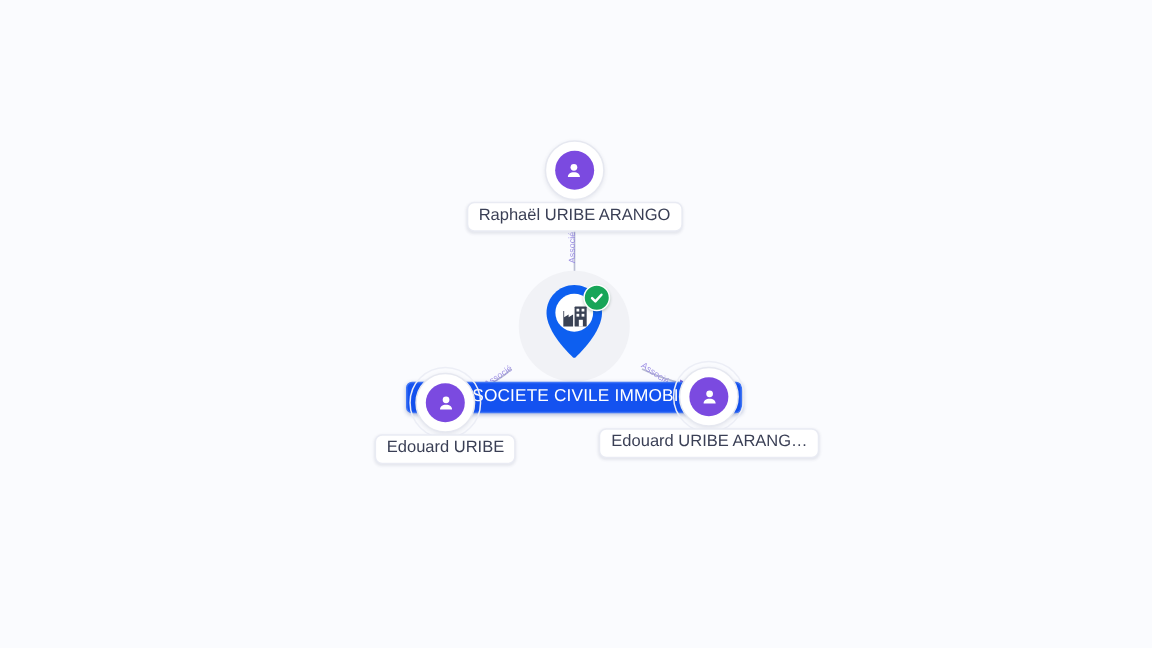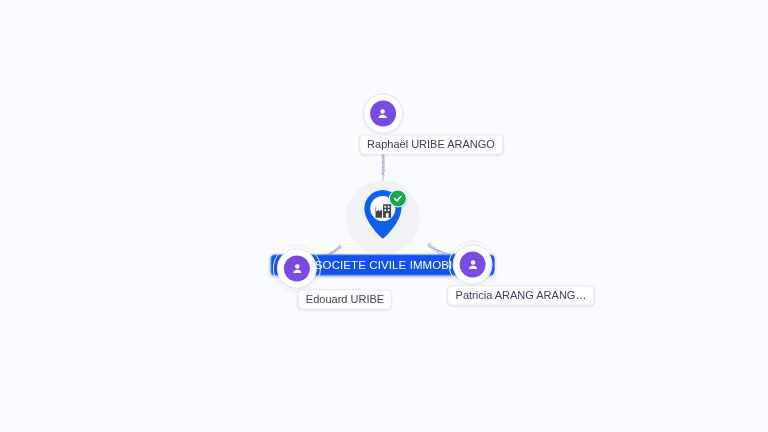--- a/index.html
+++ b/index.html
@@ -73,21 +73,20 @@
     background: #ffffff;
     border: 1px solid #e9ebf3;
     border-radius: 5px;
     padding: 2px 7px 3px 7px;
     font-size: 11px;
     line-height: 13px;
     color: #3a3f55;
     box-shadow: 0 1px 2px rgba(40,45,90,0.10);
     left: 50%;
     transform: translateX(-50%);
-    margin-left: 48px;
   }
 
   
   .company-wrap {
     position: relative;
     width: 74px;
     height: 74px;
     margin: 0 auto;
   }
   .company-halo {
@@ -245,16 +244,16 @@
 
   <div class="node" style="left:473px; top:275px;">
     <div class="person-ring halo">
       <div class="person-disc">
         <svg width="15" height="15" viewBox="0 0 24 24" fill="#ffffff">
           <circle cx="12" cy="8" r="3.6"></circle>
           <path d="M12 13.2c-4 0-6.4 2.3-6.4 4.6v.6h12.8v-.6c0-2.3-2.4-4.6-6.4-4.6z"></path>
         </svg>
       </div>
     </div>
-    <div class="pill">Patricia ARANG ARANG…</div>
+    <div class="pill">Edouard URIBE ARANG…</div>
   </div>
 
 </div>
 
 </body></html>

